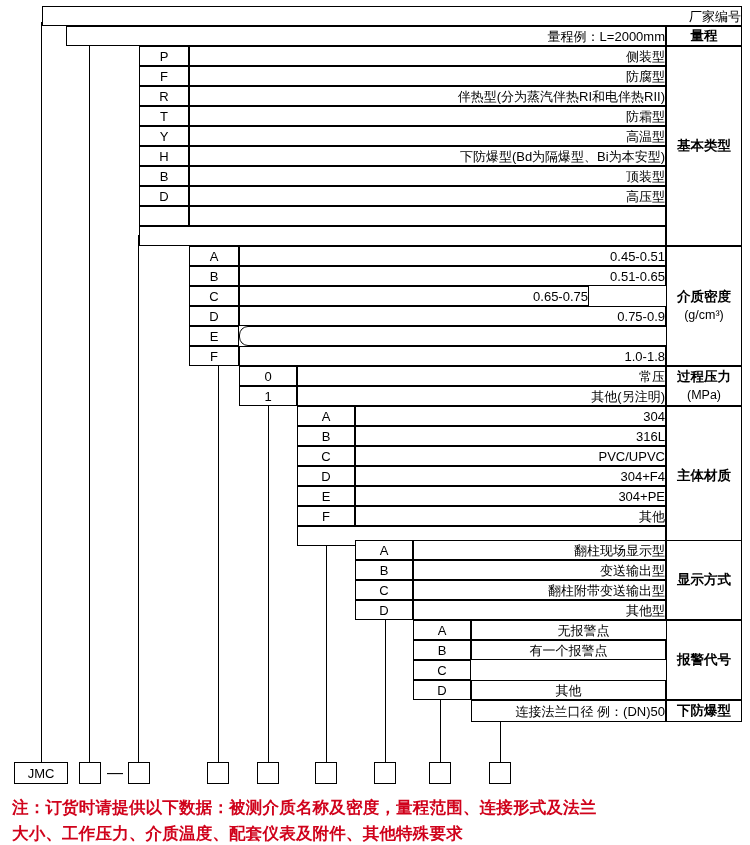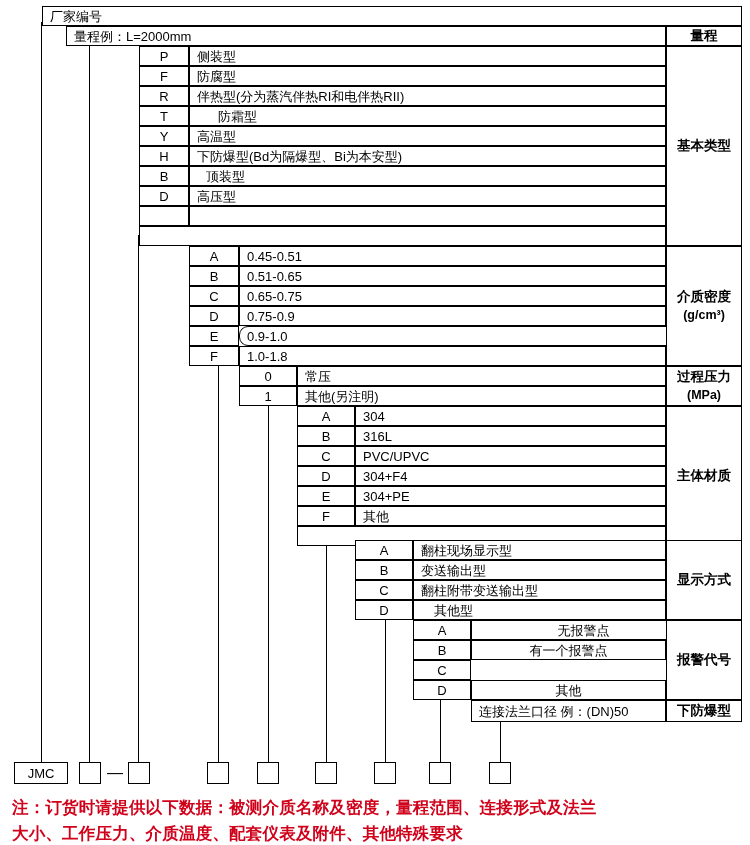--- a/index.html
+++ b/index.html
@@ -25,42 +25,42 @@
     line-height: 1;
     display: flex;
     align-items: center;
     color: #000;
   }
   .cell.code {
     justify-content: center;
     font-size: 13px;
   }
   .cell.desc {
-    justify-content: flex-start;
+    justify-content: flex-end;
     padding-left: 7px;
     font-size: 13px;
   }
 
   
   .catbox {
     position: absolute;
     border: 1px solid #000;
     background: #fff;
     display: flex;
     flex-direction: column;
     align-items: center;
     justify-content: center;
     font-weight: bold;
     font-size: 13.5px;
     color: #000;
     text-align: center;
     line-height: 1.35;
   }
   .catbox .sub {
-    font-weight: bold;
+    font-weight: normal;
     font-size: 12.5px;
   }
 
   
   .vline {
     position: absolute;
     width: 1px;
     background: #000;
   }
 
@@ -195,21 +195,21 @@
   <div class="cell code" style="left:189px; top:346px; width:50px; height:20px;">
       <span>F</span>
     </div>
 
   <div class="cell desc" style="left:239px; top:246px; width:427px; height:20px;">
       <span>0.45-0.51</span>
     </div>
   <div class="cell desc" style="left:239px; top:266px; width:427px; height:20px;">
       <span>0.51-0.65</span>
     </div>
-  <div class="cell desc" style="left:239px; top:286px; width:427px; height:20px;">
+  <div class="cell desc" style="left:239px; top:286px; width:350px; height:20px;">
       <span>0.65-0.75</span>
     </div>
   <div class="cell desc" style="left:239px; top:306px; width:427px; height:20px;">
       <span>0.75-0.9</span>
     </div>
   <div class="cell desc" style="left:239px; top:326px; width:481px; height:20px;border-radius:9px;">
       <span>0.9-1.0</span>
     </div>
   <div class="cell desc" style="left:239px; top:346px; width:427px; height:20px;">
       <span>1.0-1.8</span>

